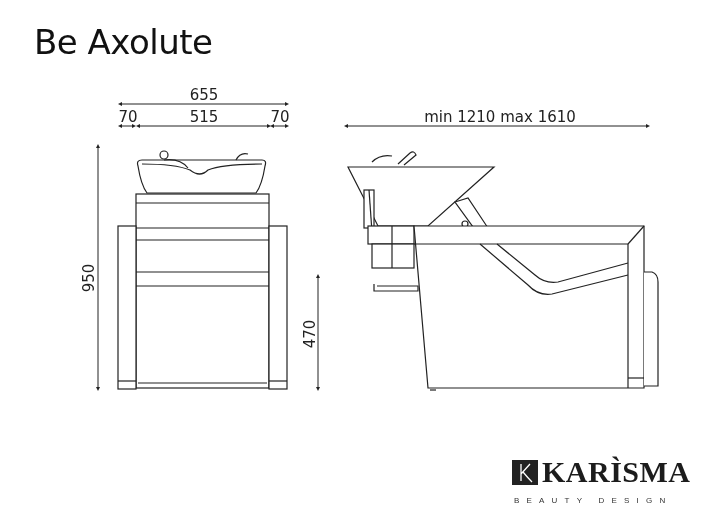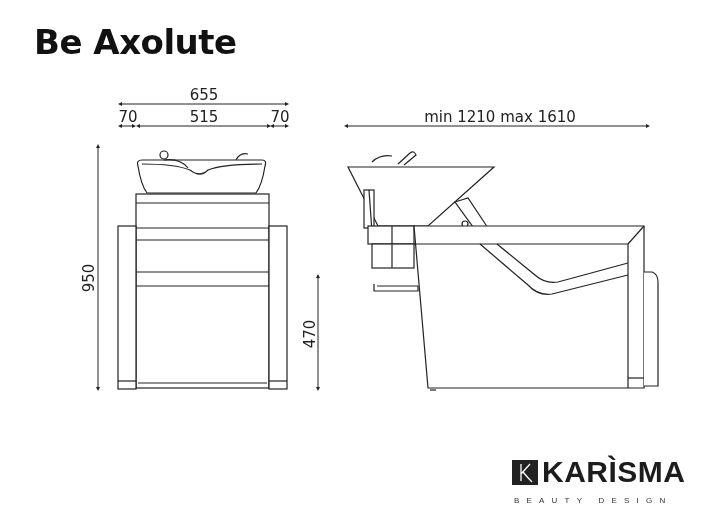--- a/index.html
+++ b/index.html
@@ -1,22 +1,22 @@
 <!DOCTYPE html>
 <html><head>
 <meta charset="utf-8">
 <style>
   html, body { margin:0; padding:0; background:#ffffff; }
   body { width:720px; height:520px; position:relative; overflow:hidden; font-family:"DejaVu Sans", sans-serif; }
-  .title { position:absolute; left:34px; top:22px; font-size:34px; font-weight:700; color:#111; letter-spacing:-0.5px; font-family:"DejaVu Sans", sans-serif; }
+  .title { position:absolute; left:34px; top:22px; font-size:34px; font-weight:400; color:#111; letter-spacing:-0.5px; font-family:"DejaVu Sans", sans-serif; }
   svg.drawing { position:absolute; left:0; top:0; }
   .dim { font-family:"DejaVu Sans", sans-serif; font-size:15px; fill:#222; }
   .logo { position:absolute; left:512px; top:456px; width:200px; height:50px; }
   .logo-mark { position:absolute; left:0; top:4px; width:26px; height:25px; background:#222; }
-  .logo-word { position:absolute; left:30px; top:0px; font-family:Liberation Sans, sans-serif; font-weight:bold; font-size:30px; color:#1c1c1c; letter-spacing:0.5px; line-height:32px; }
+  .logo-word { position:absolute; left:30px; top:0px; font-family:Liberation Serif, serif; font-weight:bold; font-size:30px; color:#1c1c1c; letter-spacing:0.5px; line-height:32px; }
   .logo-sub { position:absolute; left:2px; top:40px; font-family:"Liberation Sans", sans-serif; font-size:8px; color:#333; letter-spacing:7.2px; }
 </style>
 </head>
 <body>
 
 <div class="title">Be Axolute</div>
 
 <svg class="drawing" width="720" height="520" viewBox="0 0 720 520">
   <defs>
     <marker id="arr" viewBox="0 0 6 6" refX="3" refY="3" markerWidth="4" markerHeight="4" orient="auto-start-reverse">

